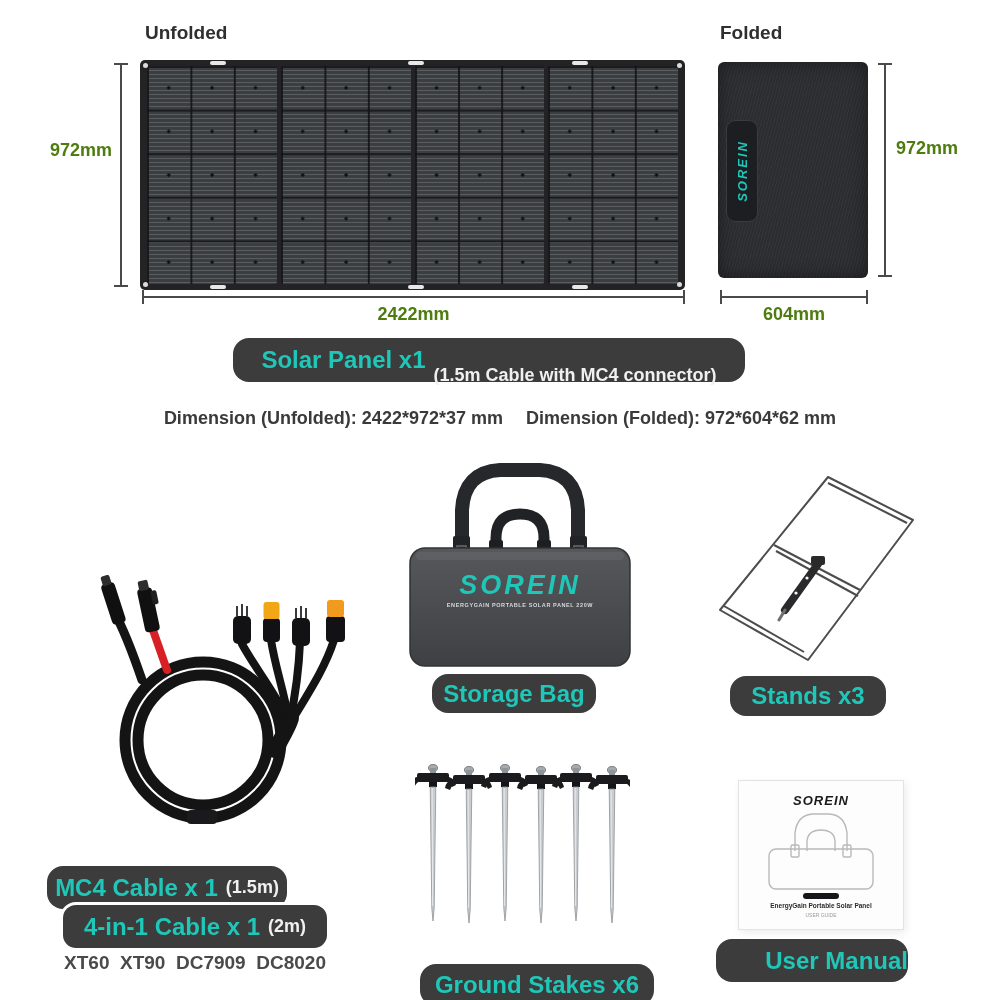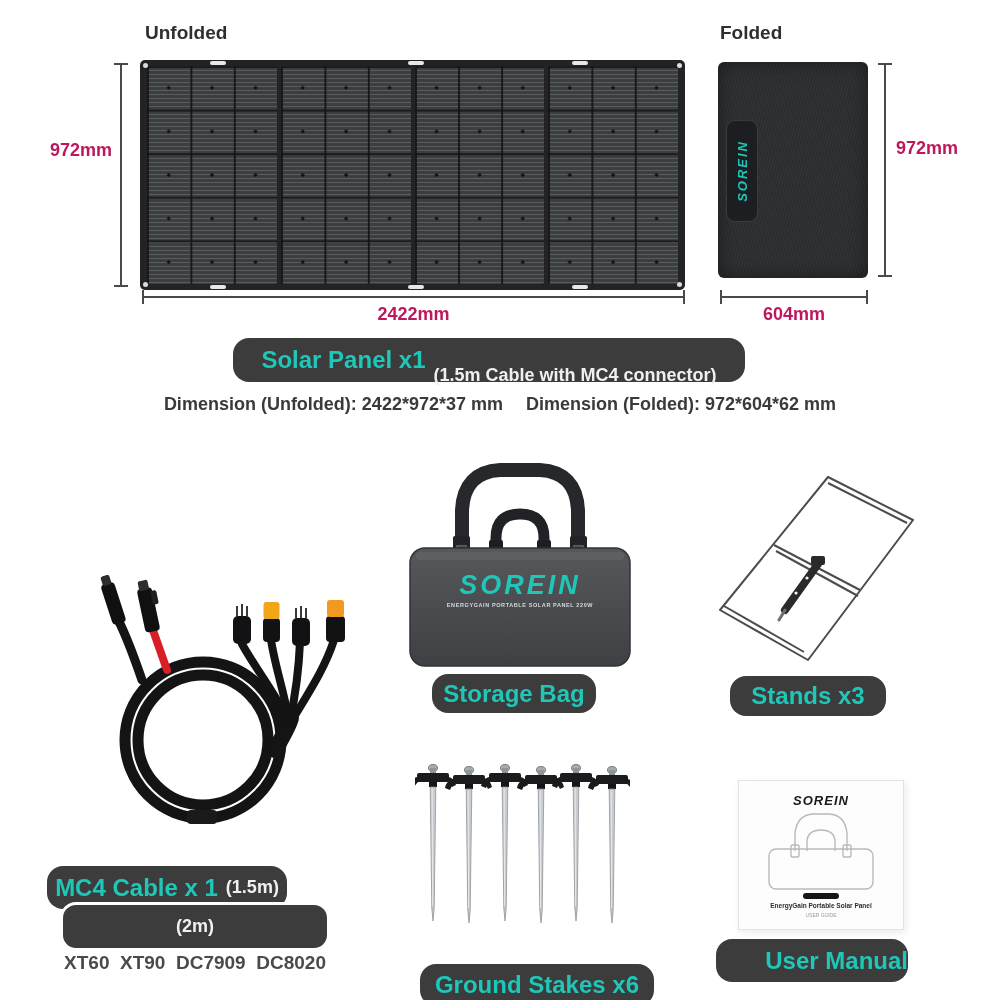--- a/index.html
+++ b/index.html
@@ -39,31 +39,31 @@
     writing-mode:vertical-rl;transform:rotate(180deg);font-style:italic;font-weight:700;
     font-size:13px;letter-spacing:2px;color:var(--accent,#1fc7b9);
   }
   
   .vdim{position:absolute;width:2px;background:#4a4a4a;}
   .vdim::before,.vdim::after{content:"";position:absolute;left:-6px;width:14px;height:2px;background:#4a4a4a;}
   .vdim::before{top:0;} .vdim::after{bottom:0;}
   .hdim{position:absolute;height:2px;background:#4a4a4a;}
   .hdim::before,.hdim::after{content:"";position:absolute;top:-6px;width:2px;height:14px;background:#4a4a4a;}
   .hdim::before{left:0;} .hdim::after{right:0;}
-  .dim-label{position:absolute;font-size:18px;font-weight:700;color:#be185d;}
+  .dim-label{position:absolute;font-size:18px;font-weight:700;color:#4d7c0f;}
   .dim-label.center{text-align:center;}
   
   .badge{
     position:absolute;background:#3c3c3c;border-radius:16px;display:flex;
     align-items:center;justify-content:center;gap:8px;white-space:nowrap;
   }
   .badge .t{color:var(--accent,#1fc7b9);font-weight:700;}
   .badge .n{color:#f0f0f0;font-weight:700;}
   .dims-summary{
-    position:absolute;left:0;top:394px;width:1000px;text-align:center;
+    position:absolute;left:0;top:408px;width:1000px;text-align:center;
     font-size:18px;font-weight:700;color:#3a3a3a;
   }
   .dims-summary span{margin:0 9px;}
   
   .bag-wrap{position:absolute;left:400px;top:452px;width:240px;height:228px;}
   .bag-brand{
     position:absolute;left:0;top:118px;width:100%;text-align:center;font-size:27px;font-weight:700;
     font-style:italic;letter-spacing:3px;color:var(--accent,#1fc7b9);
   }
   .bag-caption{
@@ -234,20 +234,21 @@
 
     <rect x="142" y="240" width="30" height="14" rx="4" fill="#1a1a1c"></rect>
     <ellipse cx="150" cy="242" rx="17" ry="10" fill="#161618" transform="rotate(-8 150 242)" opacity="0"></ellipse>
   </svg>
 
   <div class="badge" style="left:47px;top:866px;width:240px;height:43px;z-index:2;">
     <span class="t" style="font-size:24px;">MC4 Cable x 1</span>
     <span class="n" style="font-size:18px;">(1.5m)</span>
   </div>
   <div class="badge" style="left:63px;top:905px;width:264px;height:43px;z-index:3;border:3px solid #ffffff;box-sizing:content-box;margin:-3px;">
+    <span class="t" style="font-size:24px;">4-in-1 Cable x 1</span>
     <span class="n" style="font-size:18px;">(2m)</span>
   </div>
   <div class="connector-types">XT60  XT90  DC7909  DC8020</div>
 
   <svg width="215" height="178" viewBox="0 0 215 178" style="left:415px;top:758px;">
     <defs>
       <g id="stake">
         <ellipse cx="0" cy="10" rx="4.5" ry="3.5" fill="#a6abb0" stroke="#7c8186" stroke-width="1"></ellipse>
         <rect x="-3" y="10" width="6" height="7" fill="#8f9499"></rect>
         <rect x="-16" y="15" width="32" height="9" rx="2" fill="#1b1b1d"></rect>

